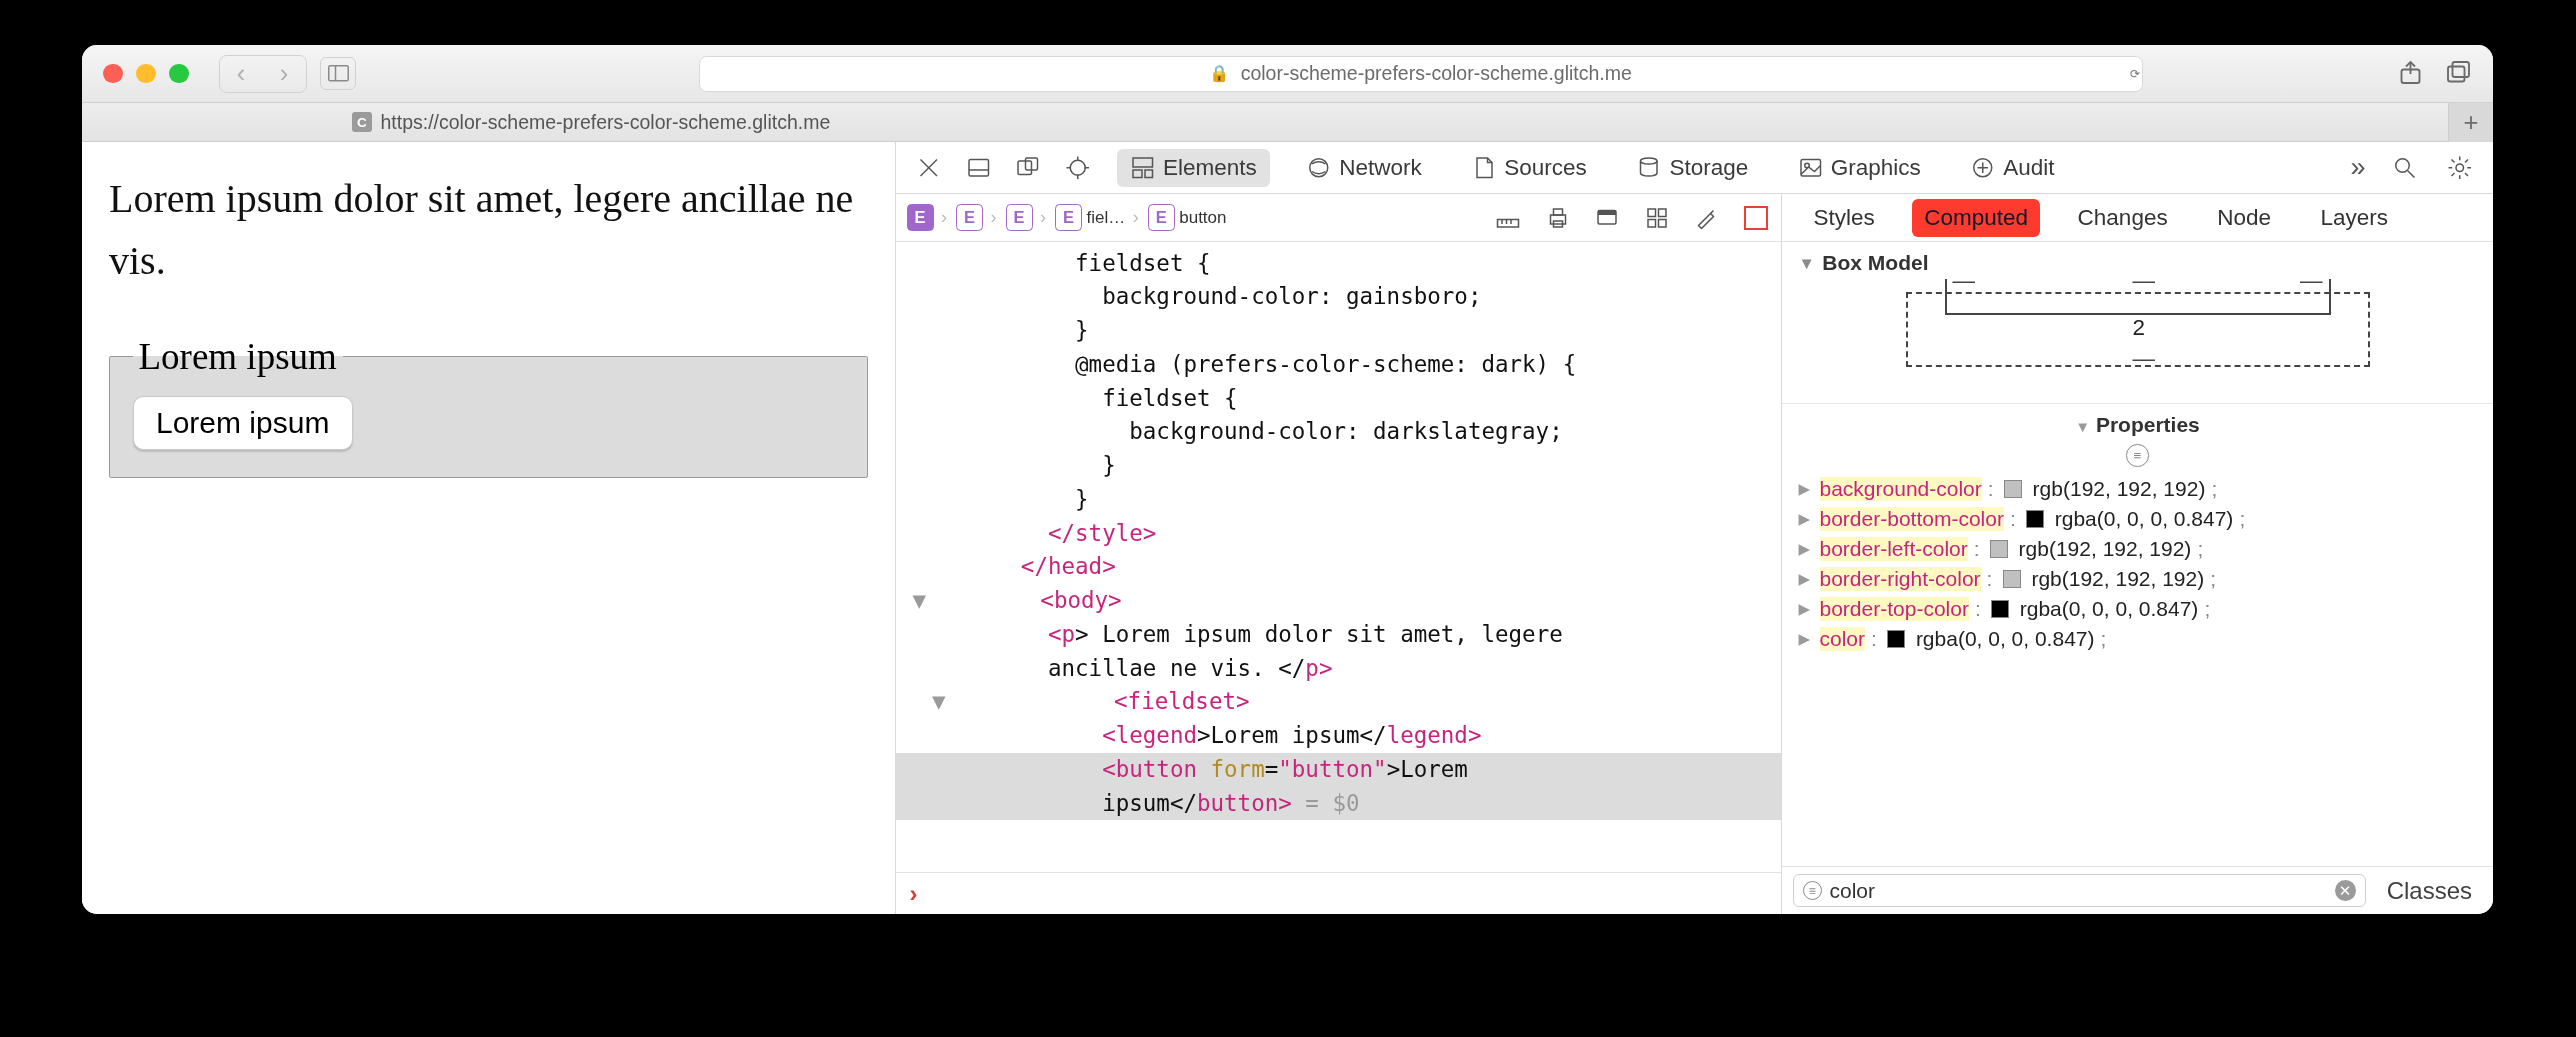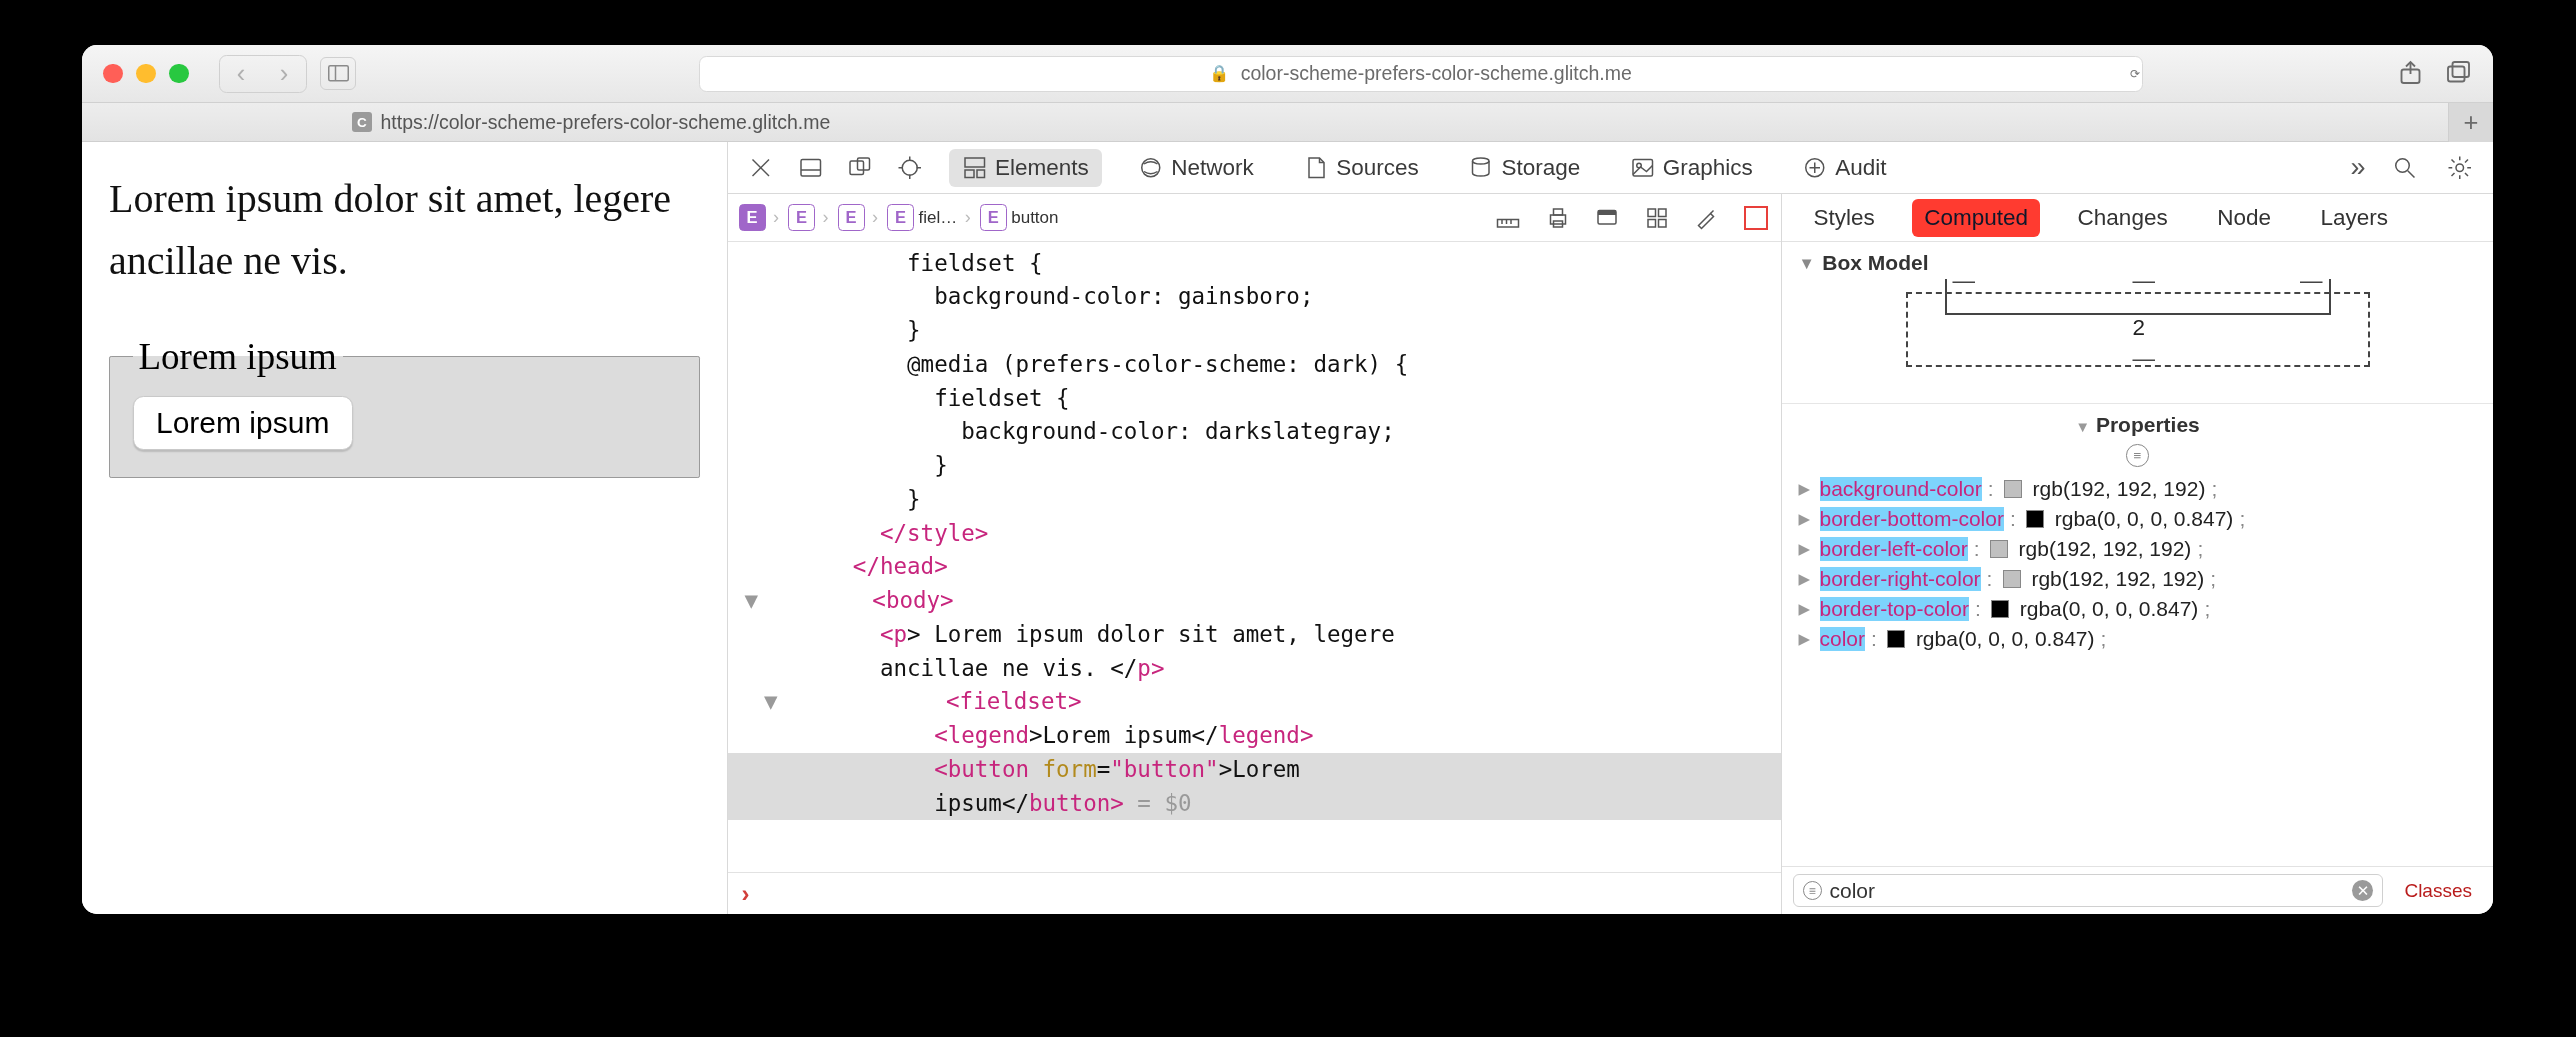--- a/index.html
+++ b/index.html
@@ -45,21 +45,21 @@
 .tb-right{position:absolute;right:21px;display:flex;gap:21px;align-items:center;}
 .tb-right span{color:#6b6b6b;}
 .share-icon,.tabs-icon{width:27px;height:27px;}
 
 .tabbar{height:39px;background:linear-gradient(#ededed,#e3e3e3);border-bottom:0.7px solid #cfcfcf;display:flex;align-items:center;padding-left:270px;position:relative;}
 .tabbar .tab{display:flex;align-items:center;gap:9px;font-size:19.5px;color:#555;}
 .tabbar .favicon{width:19.5px;height:19.5px;background:#9a9a9a;border-radius:3px;display:flex;align-items:center;justify-content:center;color:#fff;font-size:13.5px;font-weight:700;}
 .tabbar .plus{position:absolute;right:0;width:45px;height:39px;display:flex;align-items:center;justify-content:center;background:#d9d9d9;border-left:0.7px solid #cfcfcf;font-size:25.5px;color:#6b6b6b;}
 
 .content-row{flex:1;display:flex;overflow:hidden;}
-.page-pane{width:646px;background:#fff;padding:25.5px 27px;border-right:0.7px solid #d9d9d9;}
+.page-pane{width:814px;background:#fff;padding:25.5px 27px;border-right:0.7px solid #d9d9d9;}
 .page-pane p{font-family:Georgia,"Times New Roman",serif;font-size:40px;line-height:1.55;color:#111;margin-bottom:43px;}
 .page-pane fieldset{background:#dcdcdc;border:1.5px solid #9a9a9a;padding:18px 22.5px 27px;border-radius:2.2px;}
 .page-pane legend{font-family:Georgia,serif;font-size:37px;padding:0 6px;}
 .page-pane button{background:#fff;border:0.7px solid #c9c9c9;border-radius:10.5px;padding:9px 22.5px;font-size:30px;box-shadow:0 1.5px 1.5px rgba(0,0,0,.15);}
 
 .devtools{flex:1;display:flex;flex-direction:column;background:#fff;}
 .dt-toolbar{height:52px;border-bottom:0.7px solid #d9d9d9;display:flex;align-items:center;gap:22.5px;padding:0 16.5px;color:#3d3d3d;}
 .dt-toolbar .grp{display:flex;gap:16.5px;align-items:center;}
 .dt-toolbar .iconbox{width:33px;height:33px;display:flex;align-items:center;justify-content:center;}
 .dt-toolbar svg{width:25.5px;height:25.5px;stroke:#555;fill:none;stroke-width:2;}
@@ -105,32 +105,32 @@
 .box-diagram{position:relative;height:105px;display:flex;justify-content:center;}
 .box-diagram .outer{position:relative;width:464px;height:75px;border:2.2px dashed #444;margin-top:9px;}
 .box-diagram .inner{position:absolute;left:37px;right:37px;top:-15px;height:36px;border:2.2px solid #444;border-top:none;}
 .box-diagram .dash{position:absolute;font-size:22.5px;color:#444;}
 .box-diagram .num{position:absolute;font-size:22.5px;color:#222;}
 
 .props-sec{flex:1;padding:9px 16.5px;overflow-y:auto;}
 .props-sec .row{display:flex;align-items:center;gap:6px;font-size:21px;padding:3px 0;}
 .props-sec .tri{color:#9a9a9a;font-size:15px;width:15px;}
 .props-sec .pname{color:#c7257d;}
-.props-sec .pname.hlname{background:#7dd3fc;text-align:center;}
+.props-sec .pname.hlname{background:#fef9c3;text-align:center;}
 .props-sec .sw{width:18px;height:18px;border:0.7px solid #888;display:inline-block;margin:0 4.5px;}
 .props-sec .val{color:#222;}
 .props-sec .semi{color:#888;}
 .props-head{display:flex;align-items:center;justify-content:space-between;flex-direction:column;}
 .props-head .lines-icon{width:22.5px;height:22.5px;border:1.5px solid #888;border-radius:50%;display:flex;align-items:center;justify-content:center;font-size:13.5px;color:#888;}
 
 .filter-row{height:48px;border-top:0.7px solid #e2e2e2;display:flex;align-items:center;padding:0 10.5px;gap:10.5px;}
 .filter-row .filter-input{flex:1;height:33px;border:0.7px solid #d0d0d0;border-radius:6px;display:flex;align-items:center;padding:0 9px;gap:7.5px;font-size:21px;color:#333;}
 .filter-row .filter-input .ficon{width:19.5px;height:19.5px;border:1.5px solid #888;border-radius:50%;display:flex;align-items:center;justify-content:center;font-size:12px;color:#888;}
 .filter-row .filter-input .clear{margin-left:auto;width:21px;height:21px;background:#9a9a9a;border-radius:50%;display:flex;align-items:center;justify-content:center;color:#fff;font-size:15px;}
-.filter-row .classes{font-size:19px;color:#b91c1c;padding:0 10.5px;}
+.filter-row .classes{font-size:24px;color:#404040;padding:0 10.5px;}
 </style>
 </head>
 <body>
 
 <div class="safari-window">
 
   <div class="titlebar">
     <div class="traffic">
       <span class="dot r"></span>
       <span class="dot y"></span>

